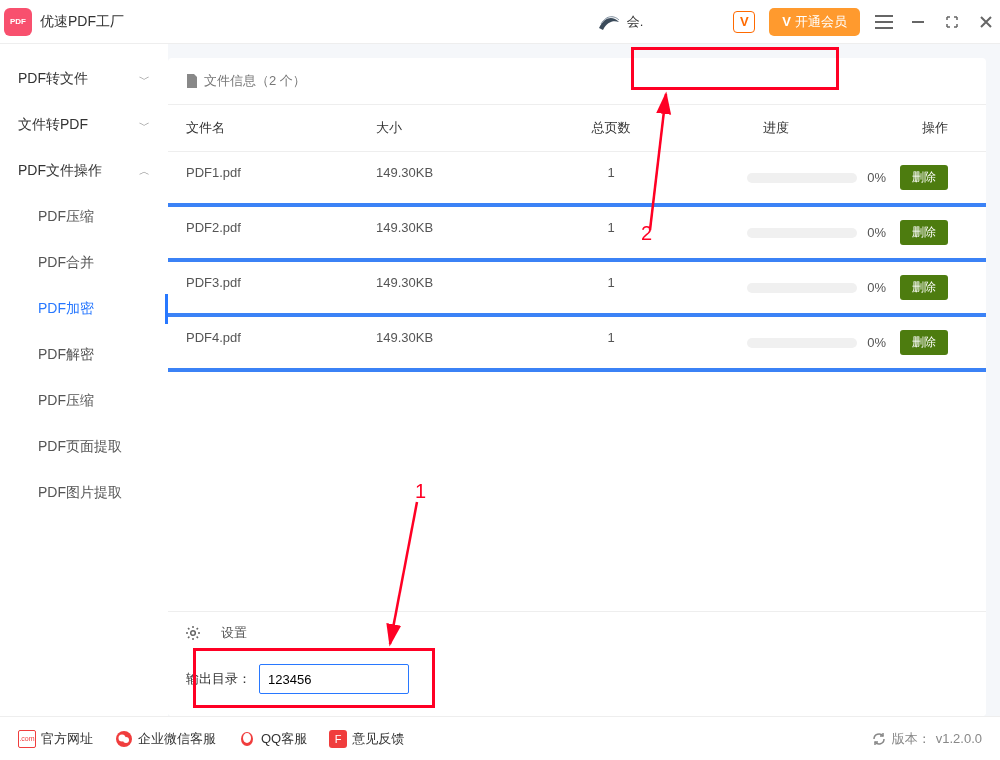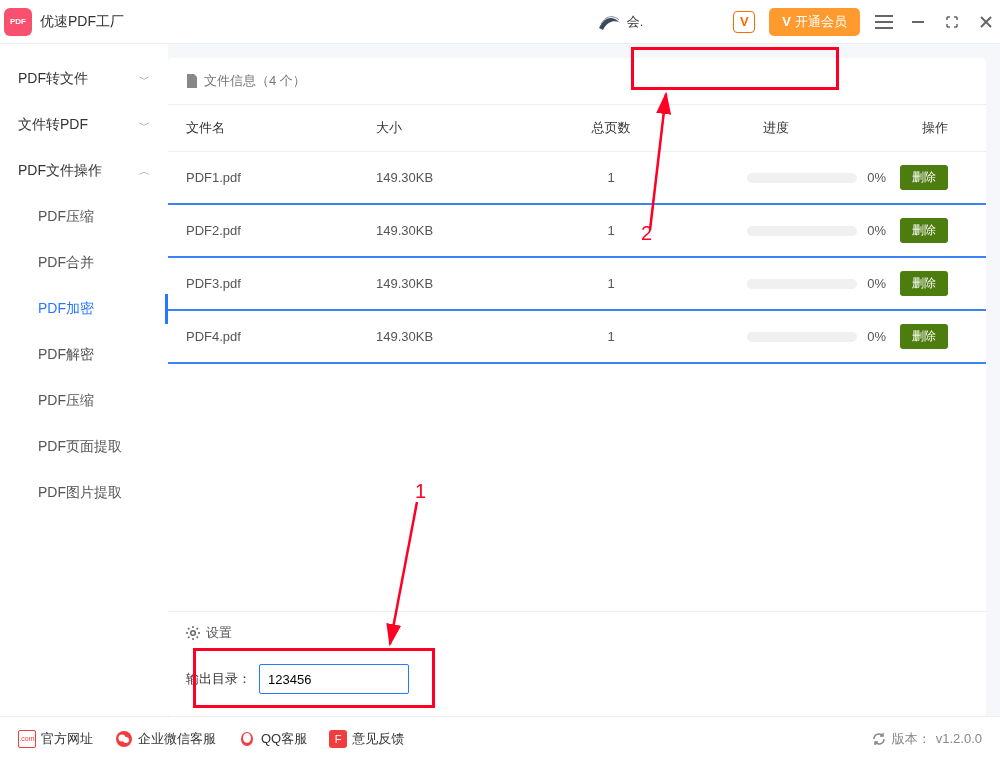--- a/index.html
+++ b/index.html
@@ -34,31 +34,31 @@
 .radio-dot { width: 14px; height: 14px; border: 2px solid #2878ff; border-radius: 50%; display: flex; align-items: center; justify-content: center; }
 .radio-dot::after { content: ""; width: 6px; height: 6px; background: #2878ff; border-radius: 50%; }
 .path-input { width: 160px; height: 30px; border: 1px solid #ddd; border-radius: 3px; padding: 0 8px; font-size: 12px; color: #555; background:#fff; }
 .dots-btn { width: 30px; height: 30px; border: 1px solid #ddd; border-radius: 3px; background: #fff; display: flex; align-items: center; justify-content: center; cursor: pointer; letter-spacing: 1px; color:#555; font-weight:bold;}
 .folder-icon { width: 22px; height: 22px; color: #444; cursor: pointer; display:flex; align-items:center; justify-content:center; }
 .start-btn { background: #f03d3d; color: #fff; padding: 9px 24px; border-radius: 4px; font-size: 14px; cursor: pointer; margin-left: 10px; }
 
 .panel { background: #fff; border-radius: 4px; flex: 1; display: flex; flex-direction: column; overflow: hidden; margin-left:0; }
 .panel-head { padding: 14px 18px; font-size: 13px; color: #777; display: flex; align-items: center; gap: 6px; border-bottom: 1px solid #eee; }
 .th-row { display: flex; padding: 14px 18px; font-size: 13px; color: #333; border-bottom: 1px solid #eee; font-weight: 500; }
-.td-row { display: flex; padding: 13px 18px; font-size: 13px; color: #555; border-bottom: 2px solid #3b82f6; align-items: center; }
+.td-row { display: flex; padding: 13px 18px; font-size: 13px; color: #555; border-bottom: 4px solid #3b82f6; }
 .c-name { width: 190px; }
 .c-size { width: 180px; }
 .c-pages { width: 110px; text-align: center; }
 .c-prog { width: 220px; display: flex; align-items: center; gap: 10px; justify-content:flex-end; }
 .c-op { flex: 1; text-align: right; padding-right:20px; }
 .prog-bar { width: 110px; height: 10px; background: #f0f0f0; border-radius: 6px; }
 .del-btn { background: #4d7c0f; color: #fff; padding: 4px 12px; border-radius: 3px; font-size: 12px; cursor: pointer; display: inline-block; }
 
 .settings { background: #fff; border-top: 1px solid #eee; }
-.settings-head { padding: 12px 18px; font-size: 13px; color: #555; display: flex; align-items: center; gap: 6px; }
+.settings-head { padding: 12px 18px; font-size: 13px; color: #555; display: flex; align-items: center; gap: 21px; }
 .settings-body { padding: 10px 18px 22px; display: flex; align-items: center; gap: 8px; }
 .pwd-label { font-size: 13px; color: #333; }
 .pwd-input { width: 150px; height: 30px; border: 1px solid #2878ff; border-radius: 2px; padding: 0 8px; font-size: 13px; outline: none; }
 
 .footer { height: 44px; border-top: 1px solid #eee; display: flex; align-items: center; padding: 0 18px; gap: 22px; font-size: 13px; color: #333; }
 .footer-item { display: flex; align-items: center; gap: 5px; cursor: pointer; }
 .footer-spacer { flex: 1; }
 .foot-icon { width: 18px; height: 18px; border-radius: 3px; display: flex; align-items: center; justify-content: center; color: #fff; font-size: 11px; }
 
 
@@ -136,21 +136,21 @@
     <div class="side-item">PDF图片提取</div>
   </div>
 
   <div class="content">
 
     <div class="panel">
       <div class="panel-head">
         <svg width="12" height="14" viewBox="0 0 12 14">
             <path d="M1 0h7l3 3v11H1z" fill="#888"></path>
           </svg>
-        <span>文件信息（4 个）</span>
+        <span>文件信息（2 个）</span>
       </div>
       <div class="th-row">
         <div class="c-name">文件名</div>
         <div class="c-size">大小</div>
         <div class="c-pages">总页数</div>
         <div class="c-prog" style="justify-content:center;">
             <span>进度</span>
           </div>
         <div class="c-op">操作</div>
       </div>

